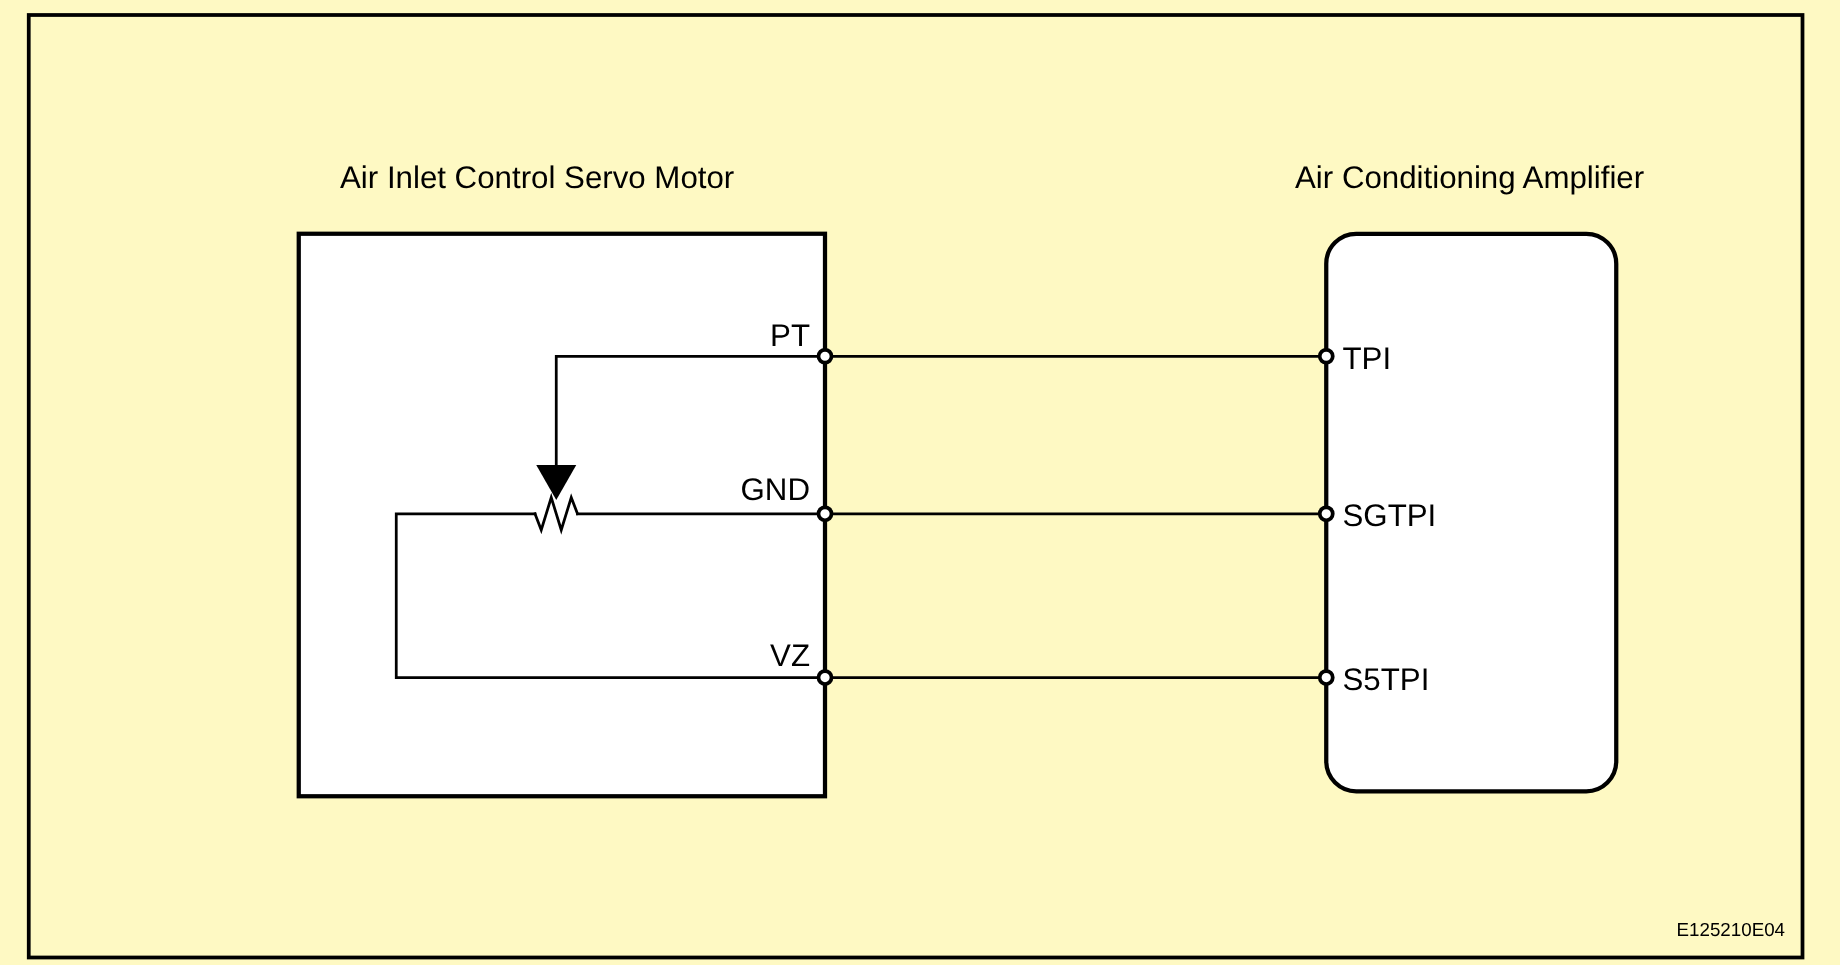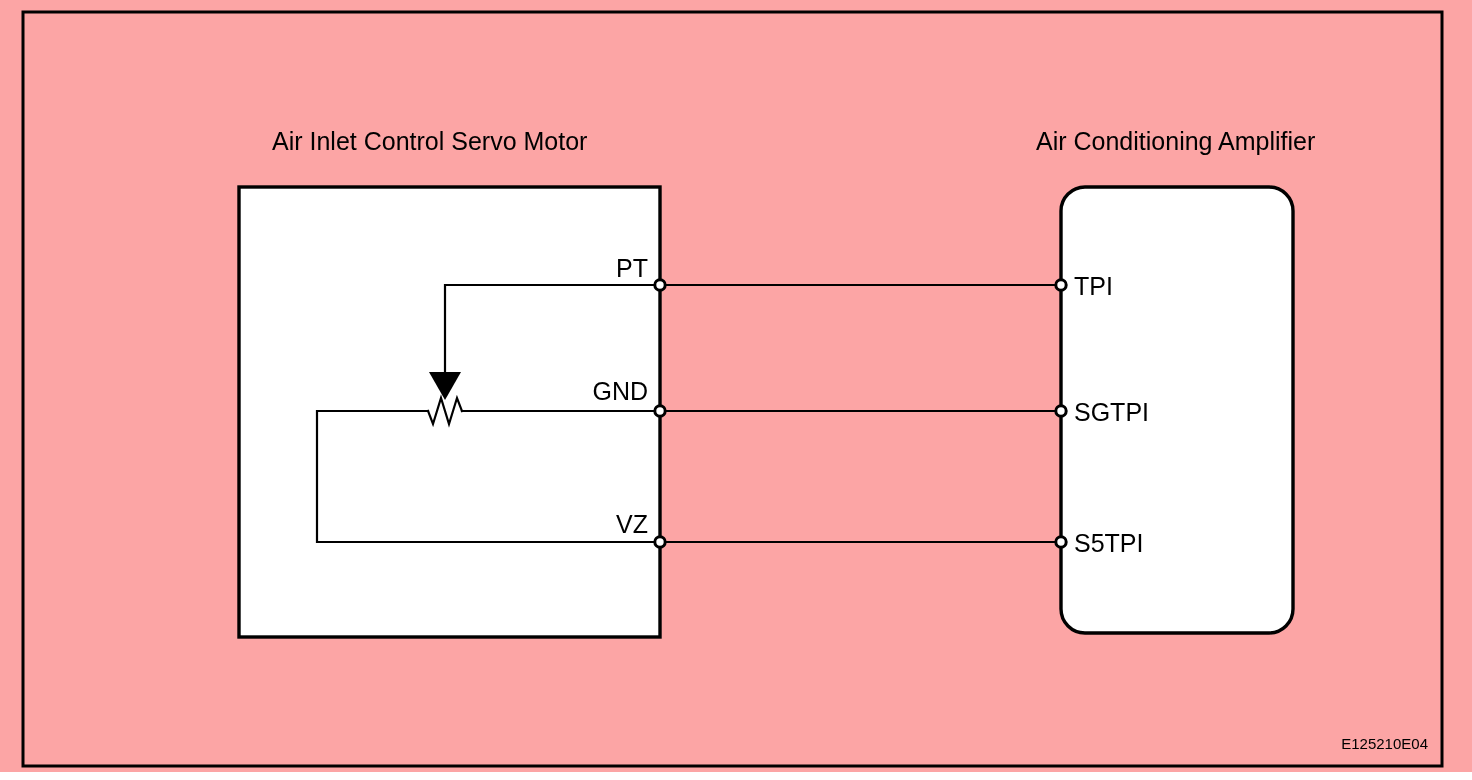--- a/index.html
+++ b/index.html
@@ -8,21 +8,21 @@
     padding: 0;
     background: #ffffff;
   }
   body {
     font-family: "Liberation Sans", sans-serif;
   }
   #page {
     position: relative;
     width: 1472px;
     height: 772px;
-    background: #fca5a5;
+    background: #fef9c3;
     overflow: hidden;
   }
   #diagram-svg {
     position: absolute;
     left: 0;
     top: 0;
     width: 1472px;
     height: 780px;
     display: block;
   }

